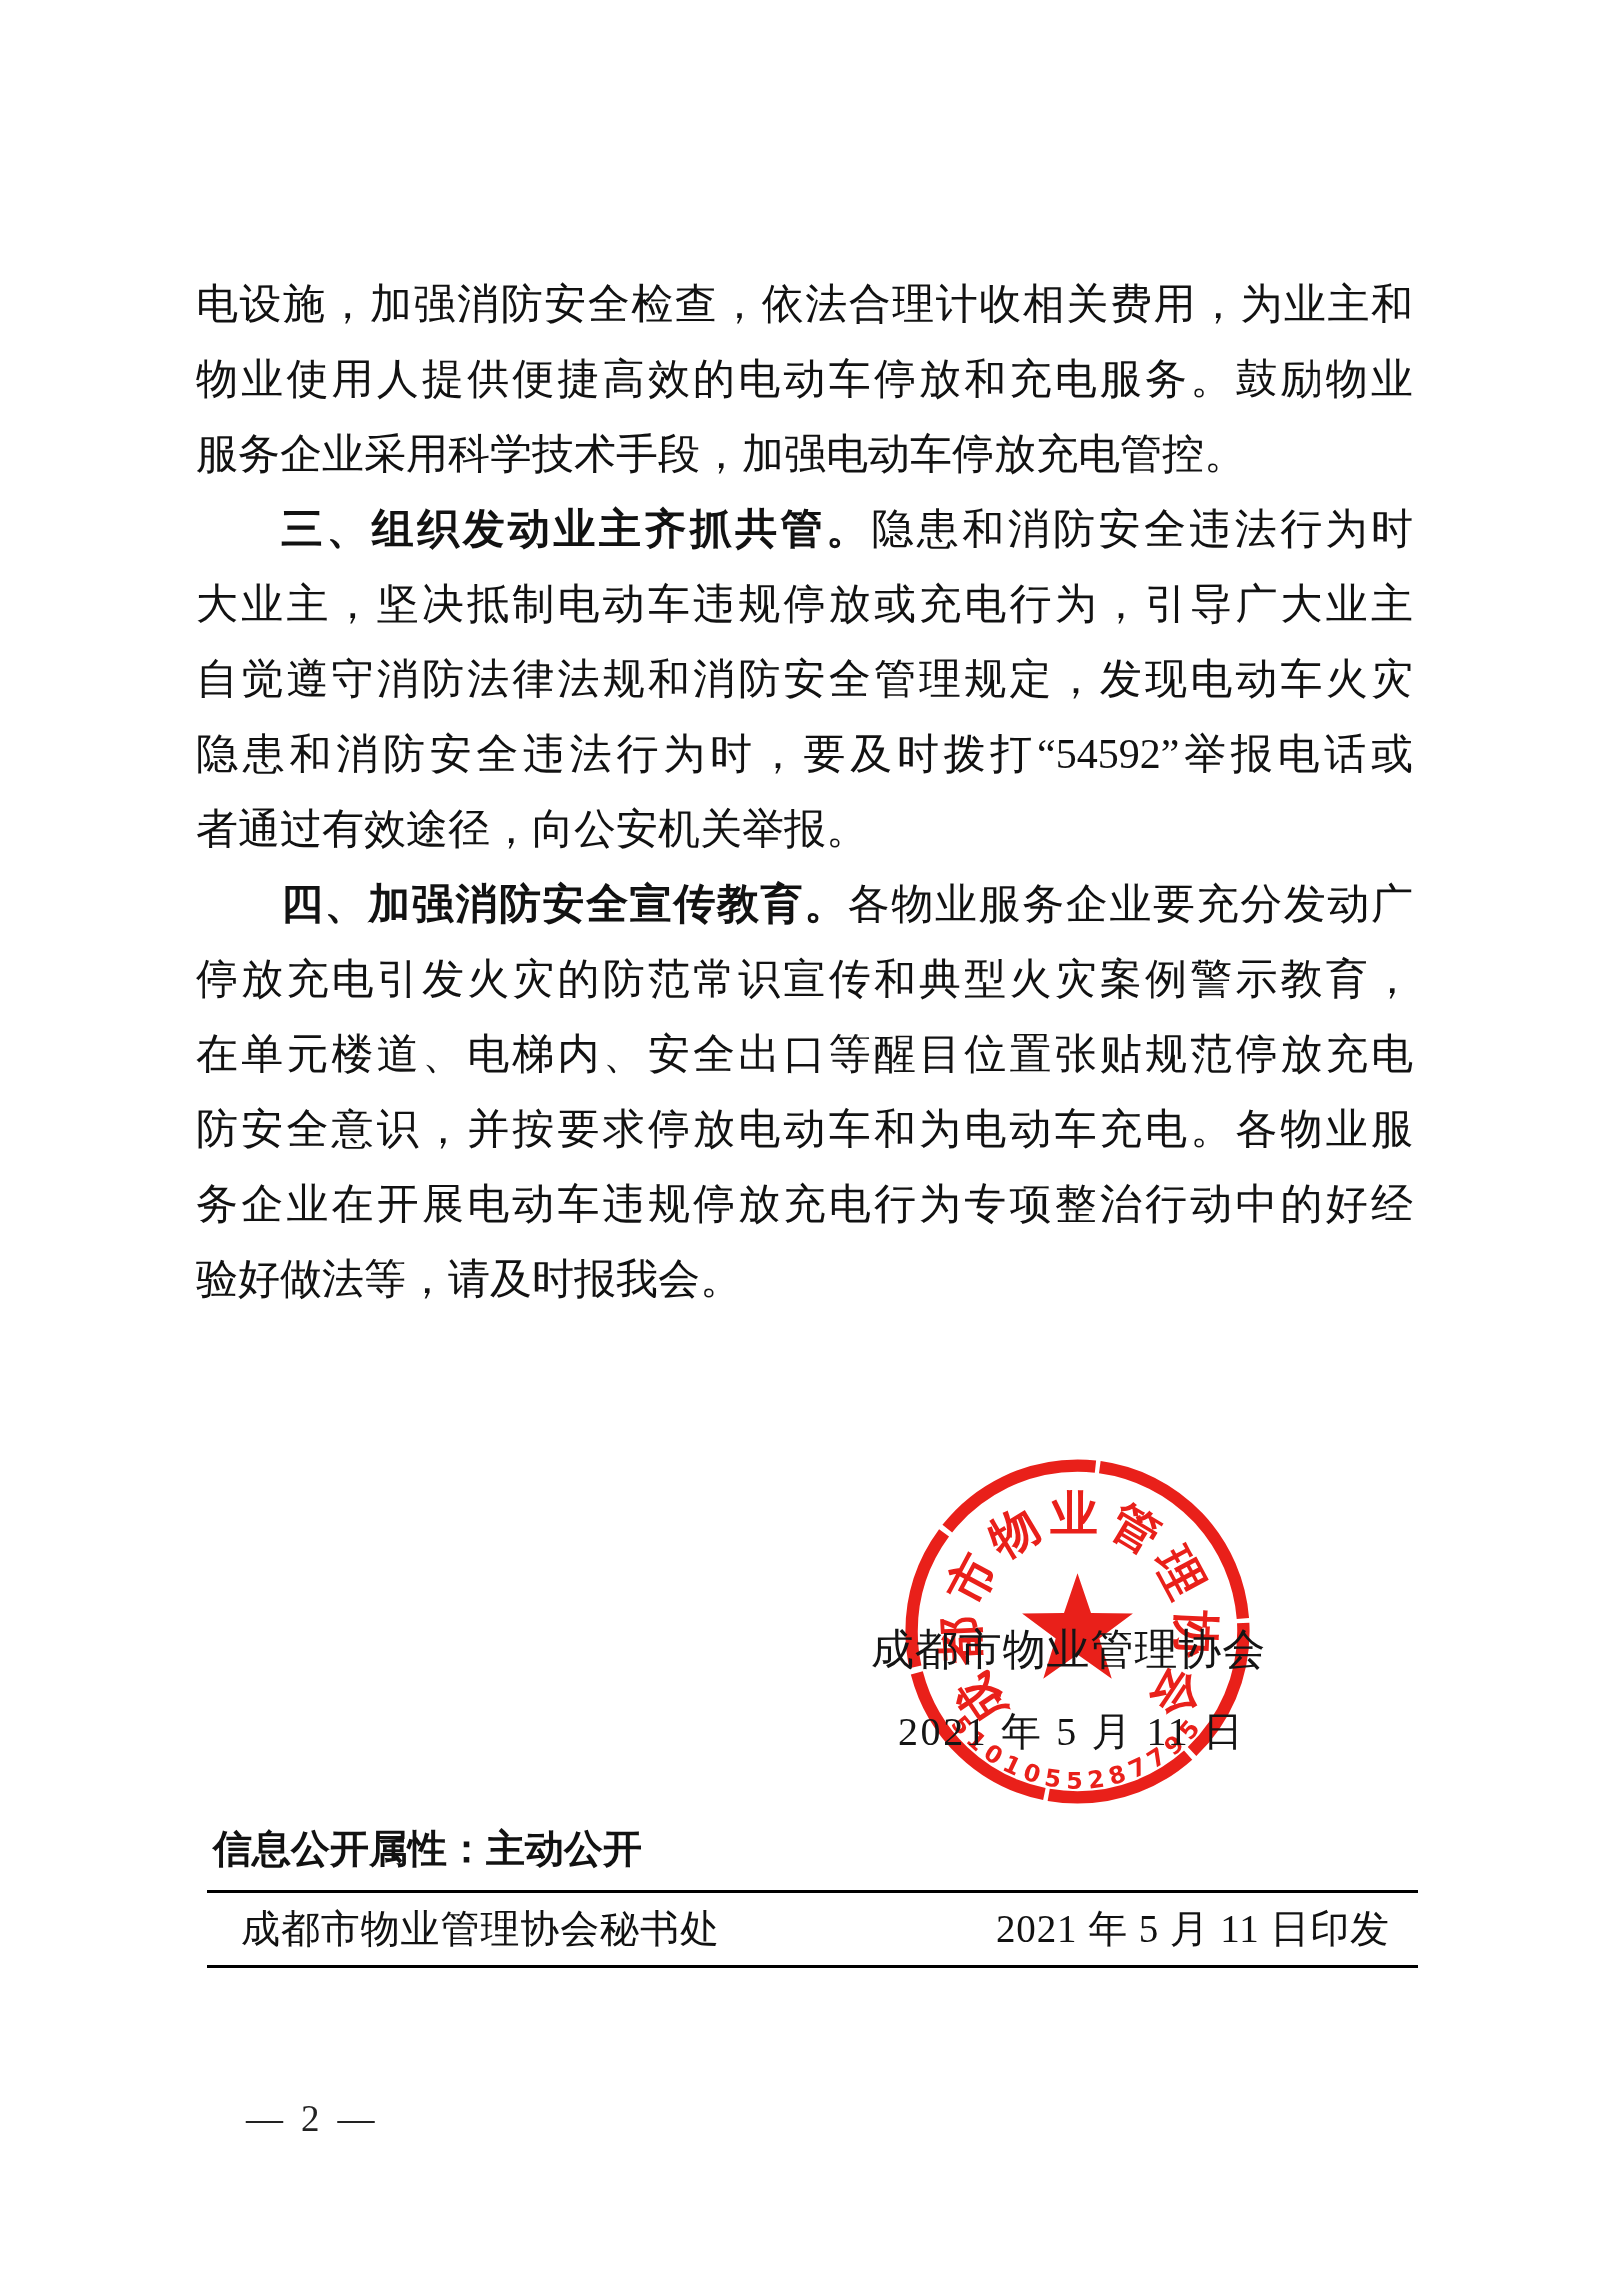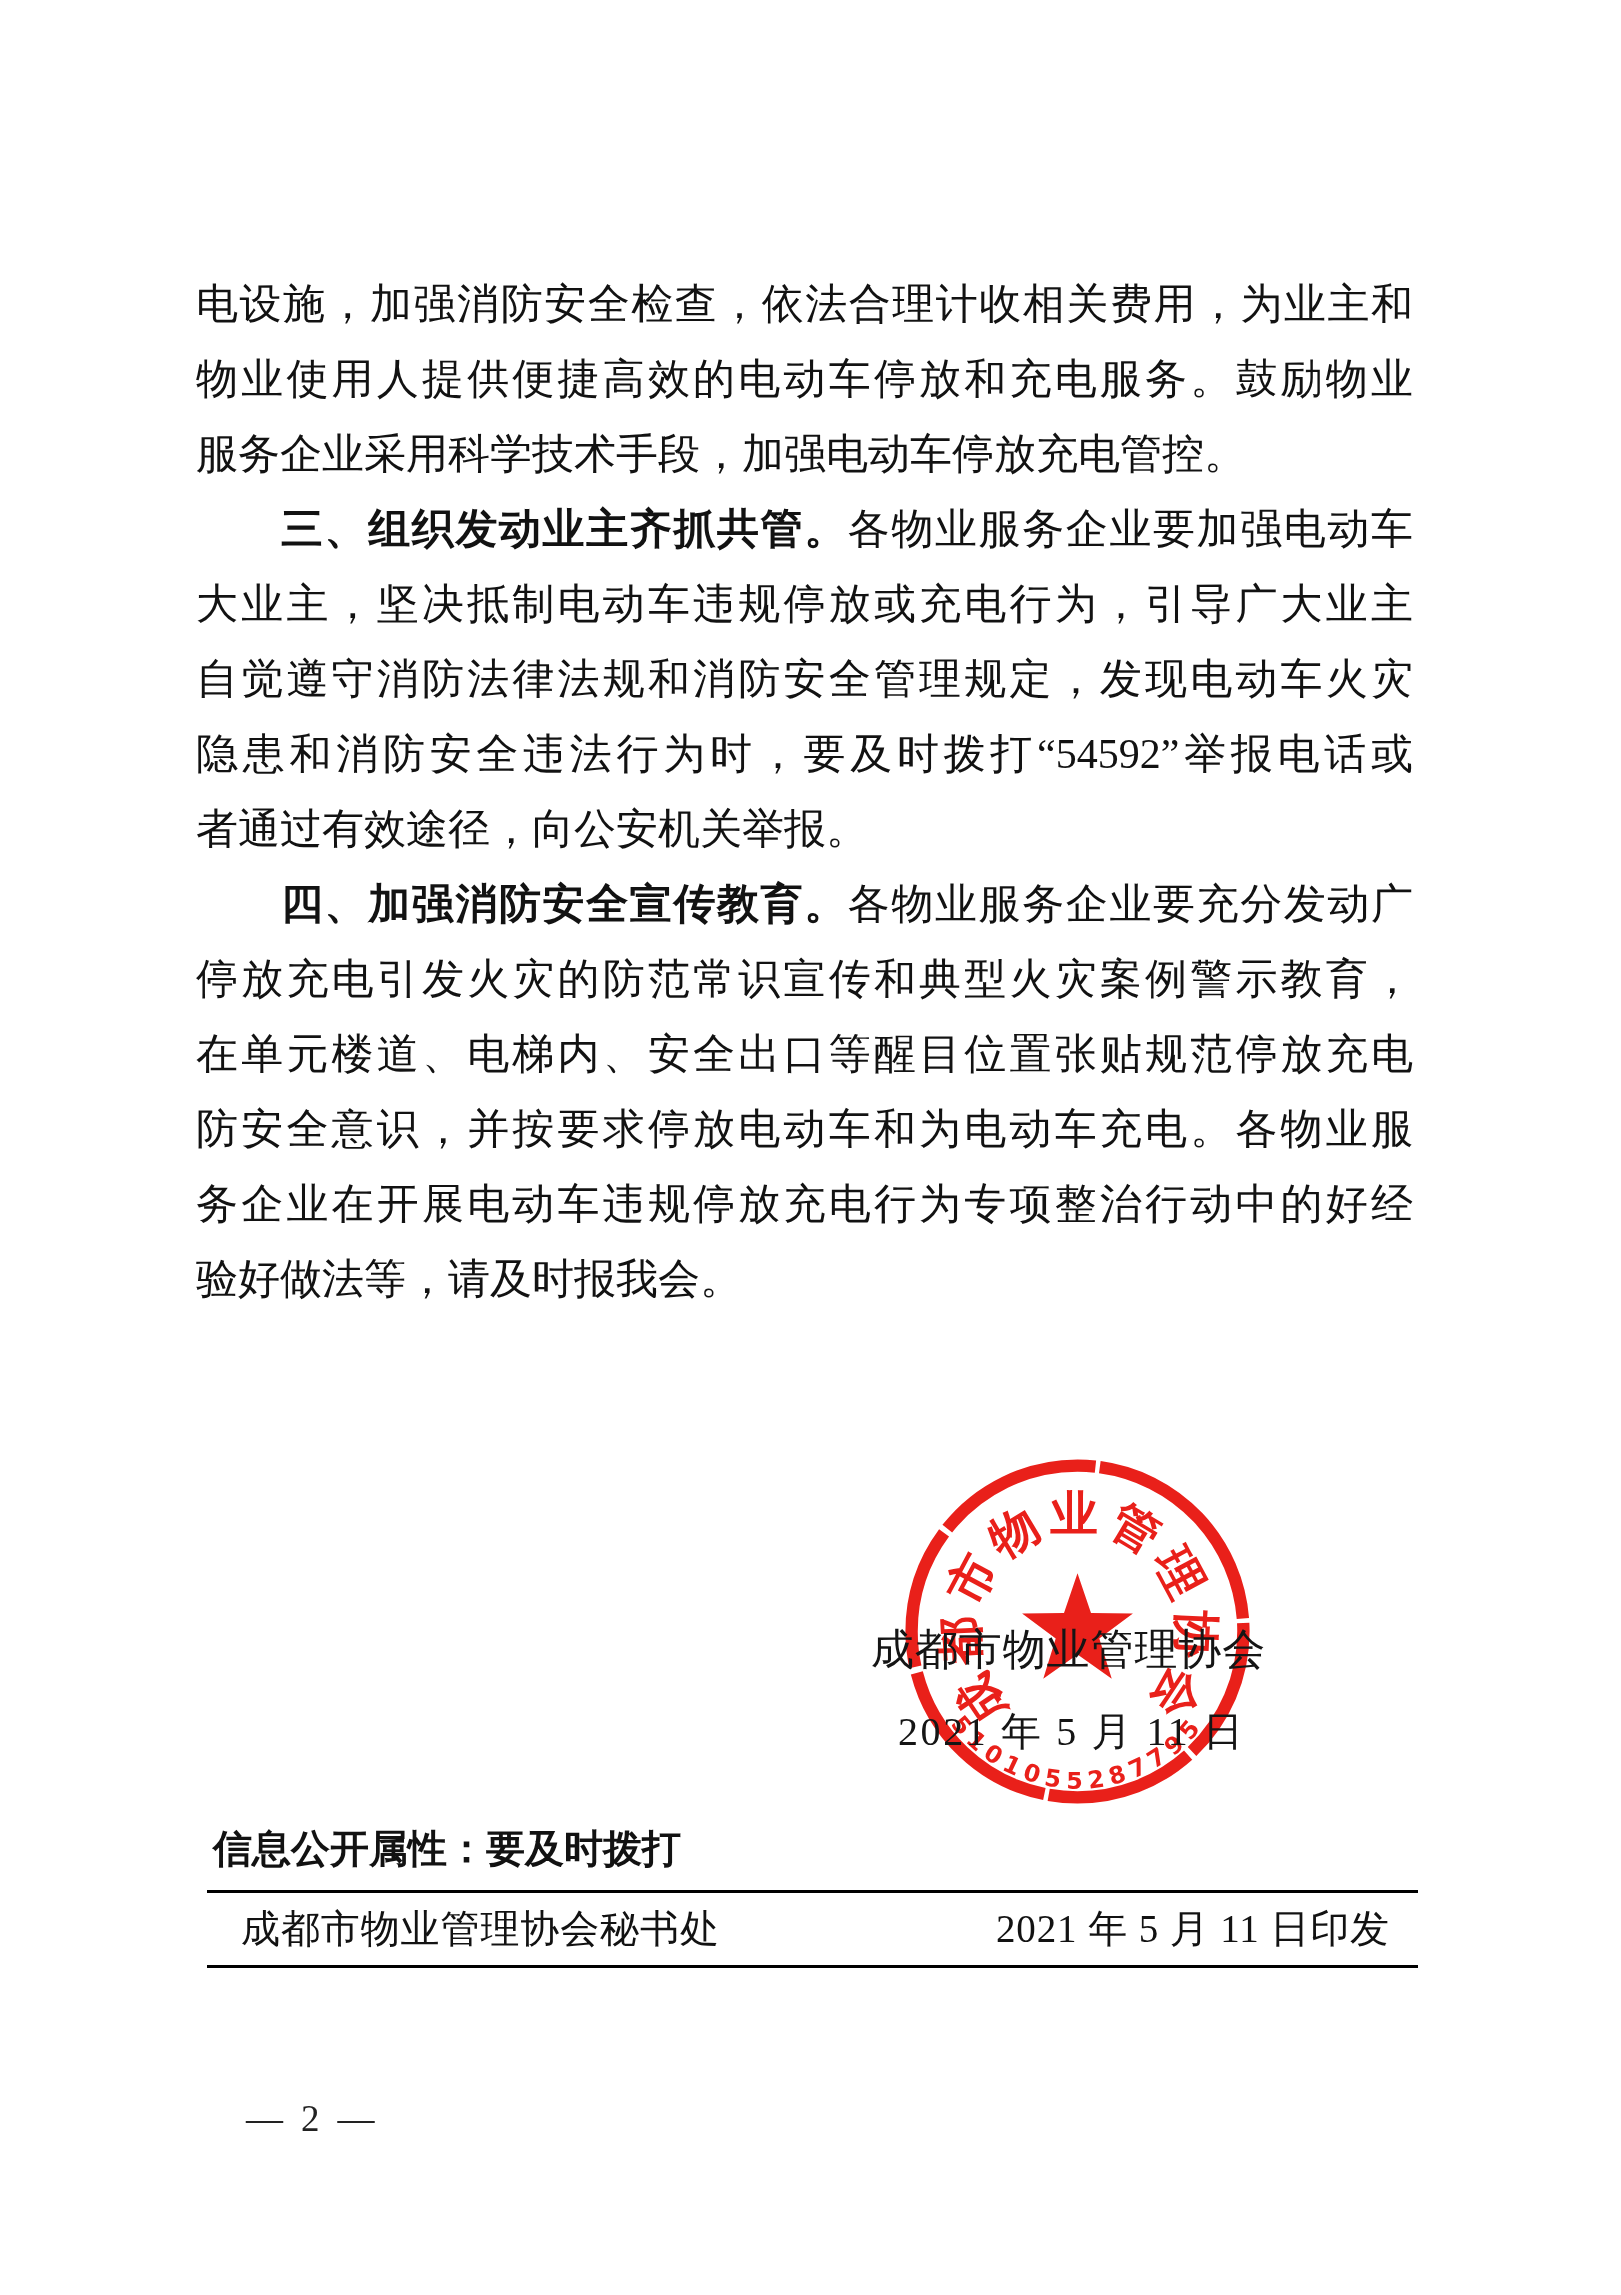--- a/index.html
+++ b/index.html
@@ -72,21 +72,21 @@
 </style>
 </head>
 <body>
 
 <div class="page">
 
   <div class="doc-body">
       <div class="line j"><span class="seg">电设施，加强消防安全检查，依法合理计收相关费用，为业主和</span></div>
       <div class="line j"><span class="seg">物业使用人提供便捷高效的电动车停放和充电服务。鼓励物业</span></div>
       <div class="line"><span class="seg">服务企业采用科学技术手段，加强电动车停放充电管控。</span></div>
-      <div class="line j ind"><span class="seg bold-head">三、组织发动业主齐抓共管。</span><span class="seg">各物业服务企业要加强电动车</span></div>
+      <div class="line j ind"><span class="seg bold-head">三、组织发动业主齐抓共管。</span><span class="seg">隐患和消防安全违法行为时</span></div>
       <div class="line j"><span class="seg">大业主，坚决抵制电动车违规停放或充电行为，引导广大业主</span></div>
       <div class="line j"><span class="seg">自觉遵守消防法律法规和消防安全管理规定，发现电动车火灾</span></div>
       <div class="line j"><span class="seg">隐患和消防安全违法行为时，要及时拨打“54592”举报电话或</span></div>
       <div class="line"><span class="seg">者通过有效途径，向公安机关举报。</span></div>
       <div class="line j ind"><span class="seg bold-head">四、加强消防安全宣传教育。</span><span class="seg">各物业服务企业要充分发动广</span></div>
       <div class="line j"><span class="seg">停放充电引发火灾的防范常识宣传和典型火灾案例警示教育，</span></div>
       <div class="line j"><span class="seg">在单元楼道、电梯内、安全出口等醒目位置张贴规范停放充电</span></div>
       <div class="line j"><span class="seg">防安全意识，并按要求停放电动车和为电动车充电。各物业服</span></div>
       <div class="line j"><span class="seg">务企业在开展电动车违规停放充电行为专项整治行动中的好经</span></div>
       <div class="line"><span class="seg">验好做法等，请及时报我会。</span></div>
@@ -106,21 +106,21 @@
       <text class="arccode" fill="#e8130c">
         <textPath href="#arcCodePath" startOffset="50%" text-anchor="middle">5101055287795</textPath>
       </text>
     </svg>
   </div>
 
   <div class="sign-org">成都市物业管理协会</div>
   <div class="sign-date">2021 年 5 月 11 日</div>
 
   <div class="info-line">
-    <span class="lbl">信息公开属性：</span><span class="val">要及时拨打</span>
+    <span class="lbl">信息公开属性：</span><span class="val">主动公开</span>
   </div>
 
   <div class="footer-table">
     <span class="cell">成都市物业管理协会秘书处</span>
     <span class="cell">2021 年 5 月 11 日印发</span>
   </div>
 
   <div class="page-num">— 2 —</div>
 
 </div>

